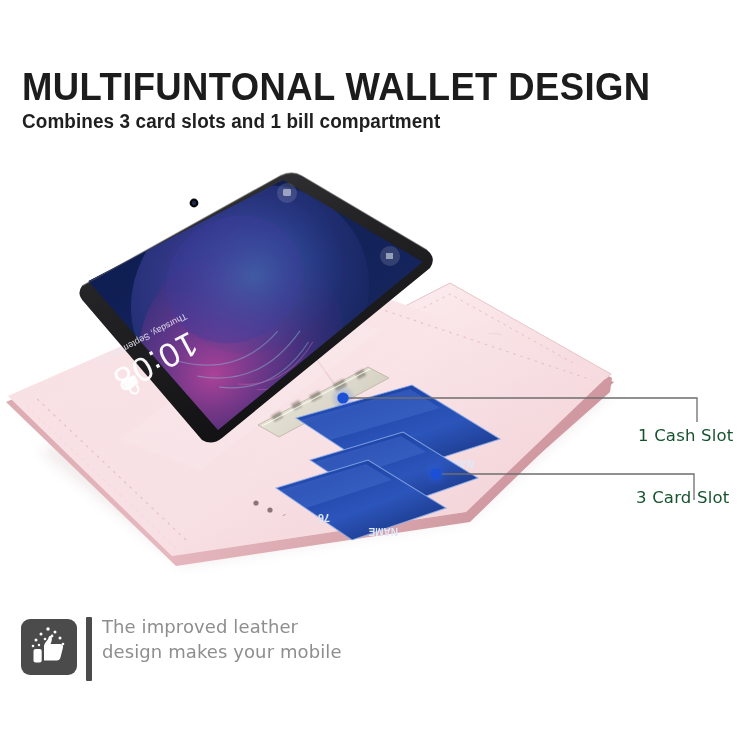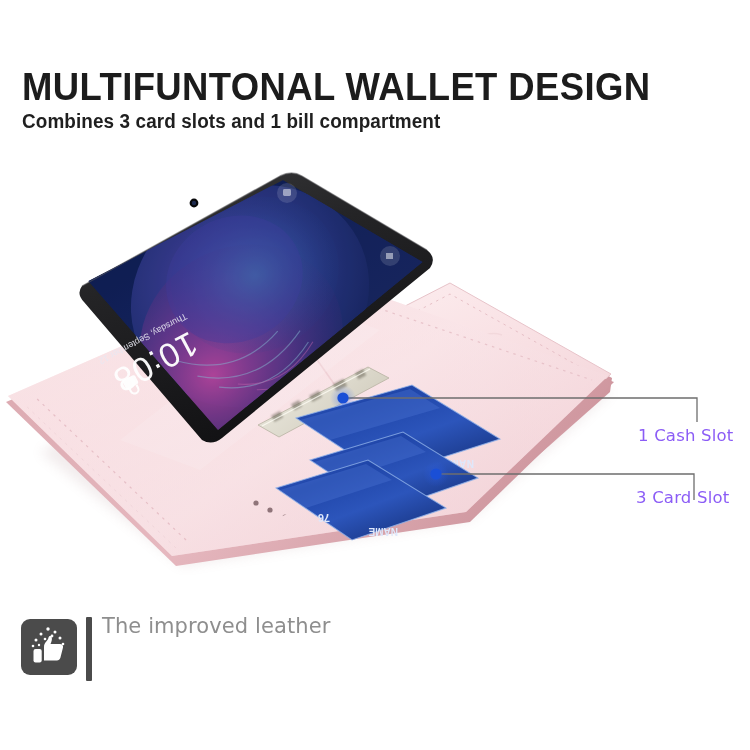--- a/index.html
+++ b/index.html
@@ -27,39 +27,39 @@
     font-weight:700;font-size:19.5px;letter-spacing:0.1px;
     color:#1f1f1f;white-space:nowrap;
     transform:scaleX(0.97);transform-origin:left center;
     line-height:1;
   }
 
   
   .callout-label{
     position:absolute;
     font-family:"DejaVu Sans","Liberation Sans",sans-serif;
-    font-size:16.5px;color:#8b5cf6;white-space:nowrap;
+    font-size:16.5px;color:#14532d;white-space:nowrap;
     letter-spacing:0.2px;
   }
   .c1{left:638px;top:426px;}
   .c2{left:636px;top:488px;}
 
   
   .cap-icon{
     position:absolute;left:21px;top:619px;width:56px;height:56px;
     background:#4b4b4b;border-radius:9px;
   }
   .cap-bar{
     position:absolute;left:86px;top:617px;width:6px;height:64px;
     background:#4b4b4b;border-radius:1px;
   }
   .cap-text{
     position:absolute;left:102px;top:614px;
     font-family:"DejaVu Sans","Liberation Sans",sans-serif;
-    font-size:21px;line-height:25px;color:#8e8e8e;
+    font-size:18px;line-height:25px;color:#8e8e8e;
     letter-spacing:0.1px;white-space:nowrap;
   }
 
   
   svg.art{position:absolute;left:0;top:0;width:750px;height:750px;}
 </style>
 </head>
 <body>
 
 <div class="stage">
@@ -320,15 +320,16 @@
                c0.7,2.4 -0.3,5 -1.2,6.8 l9.4,0 c2.2,0 3.6,1.7 3.1,3.6
                l-2.6,10.2 c-0.4,1.6 -1.9,2.7 -3.5,2.7 l-12.9,0 z" fill="#ffffff"></path>
       <rect x="12.5" y="30" width="8.2" height="13.5" rx="2.1" fill="#ffffff"></rect>
     </svg>
   </div>
 
   <div class="cap-bar"></div>
 
   <div class="cap-text">
     <div>The improved leather</div>
+    <div>design makes your mobile</div>
   </div>
 
 </div>
 
 </body></html>

